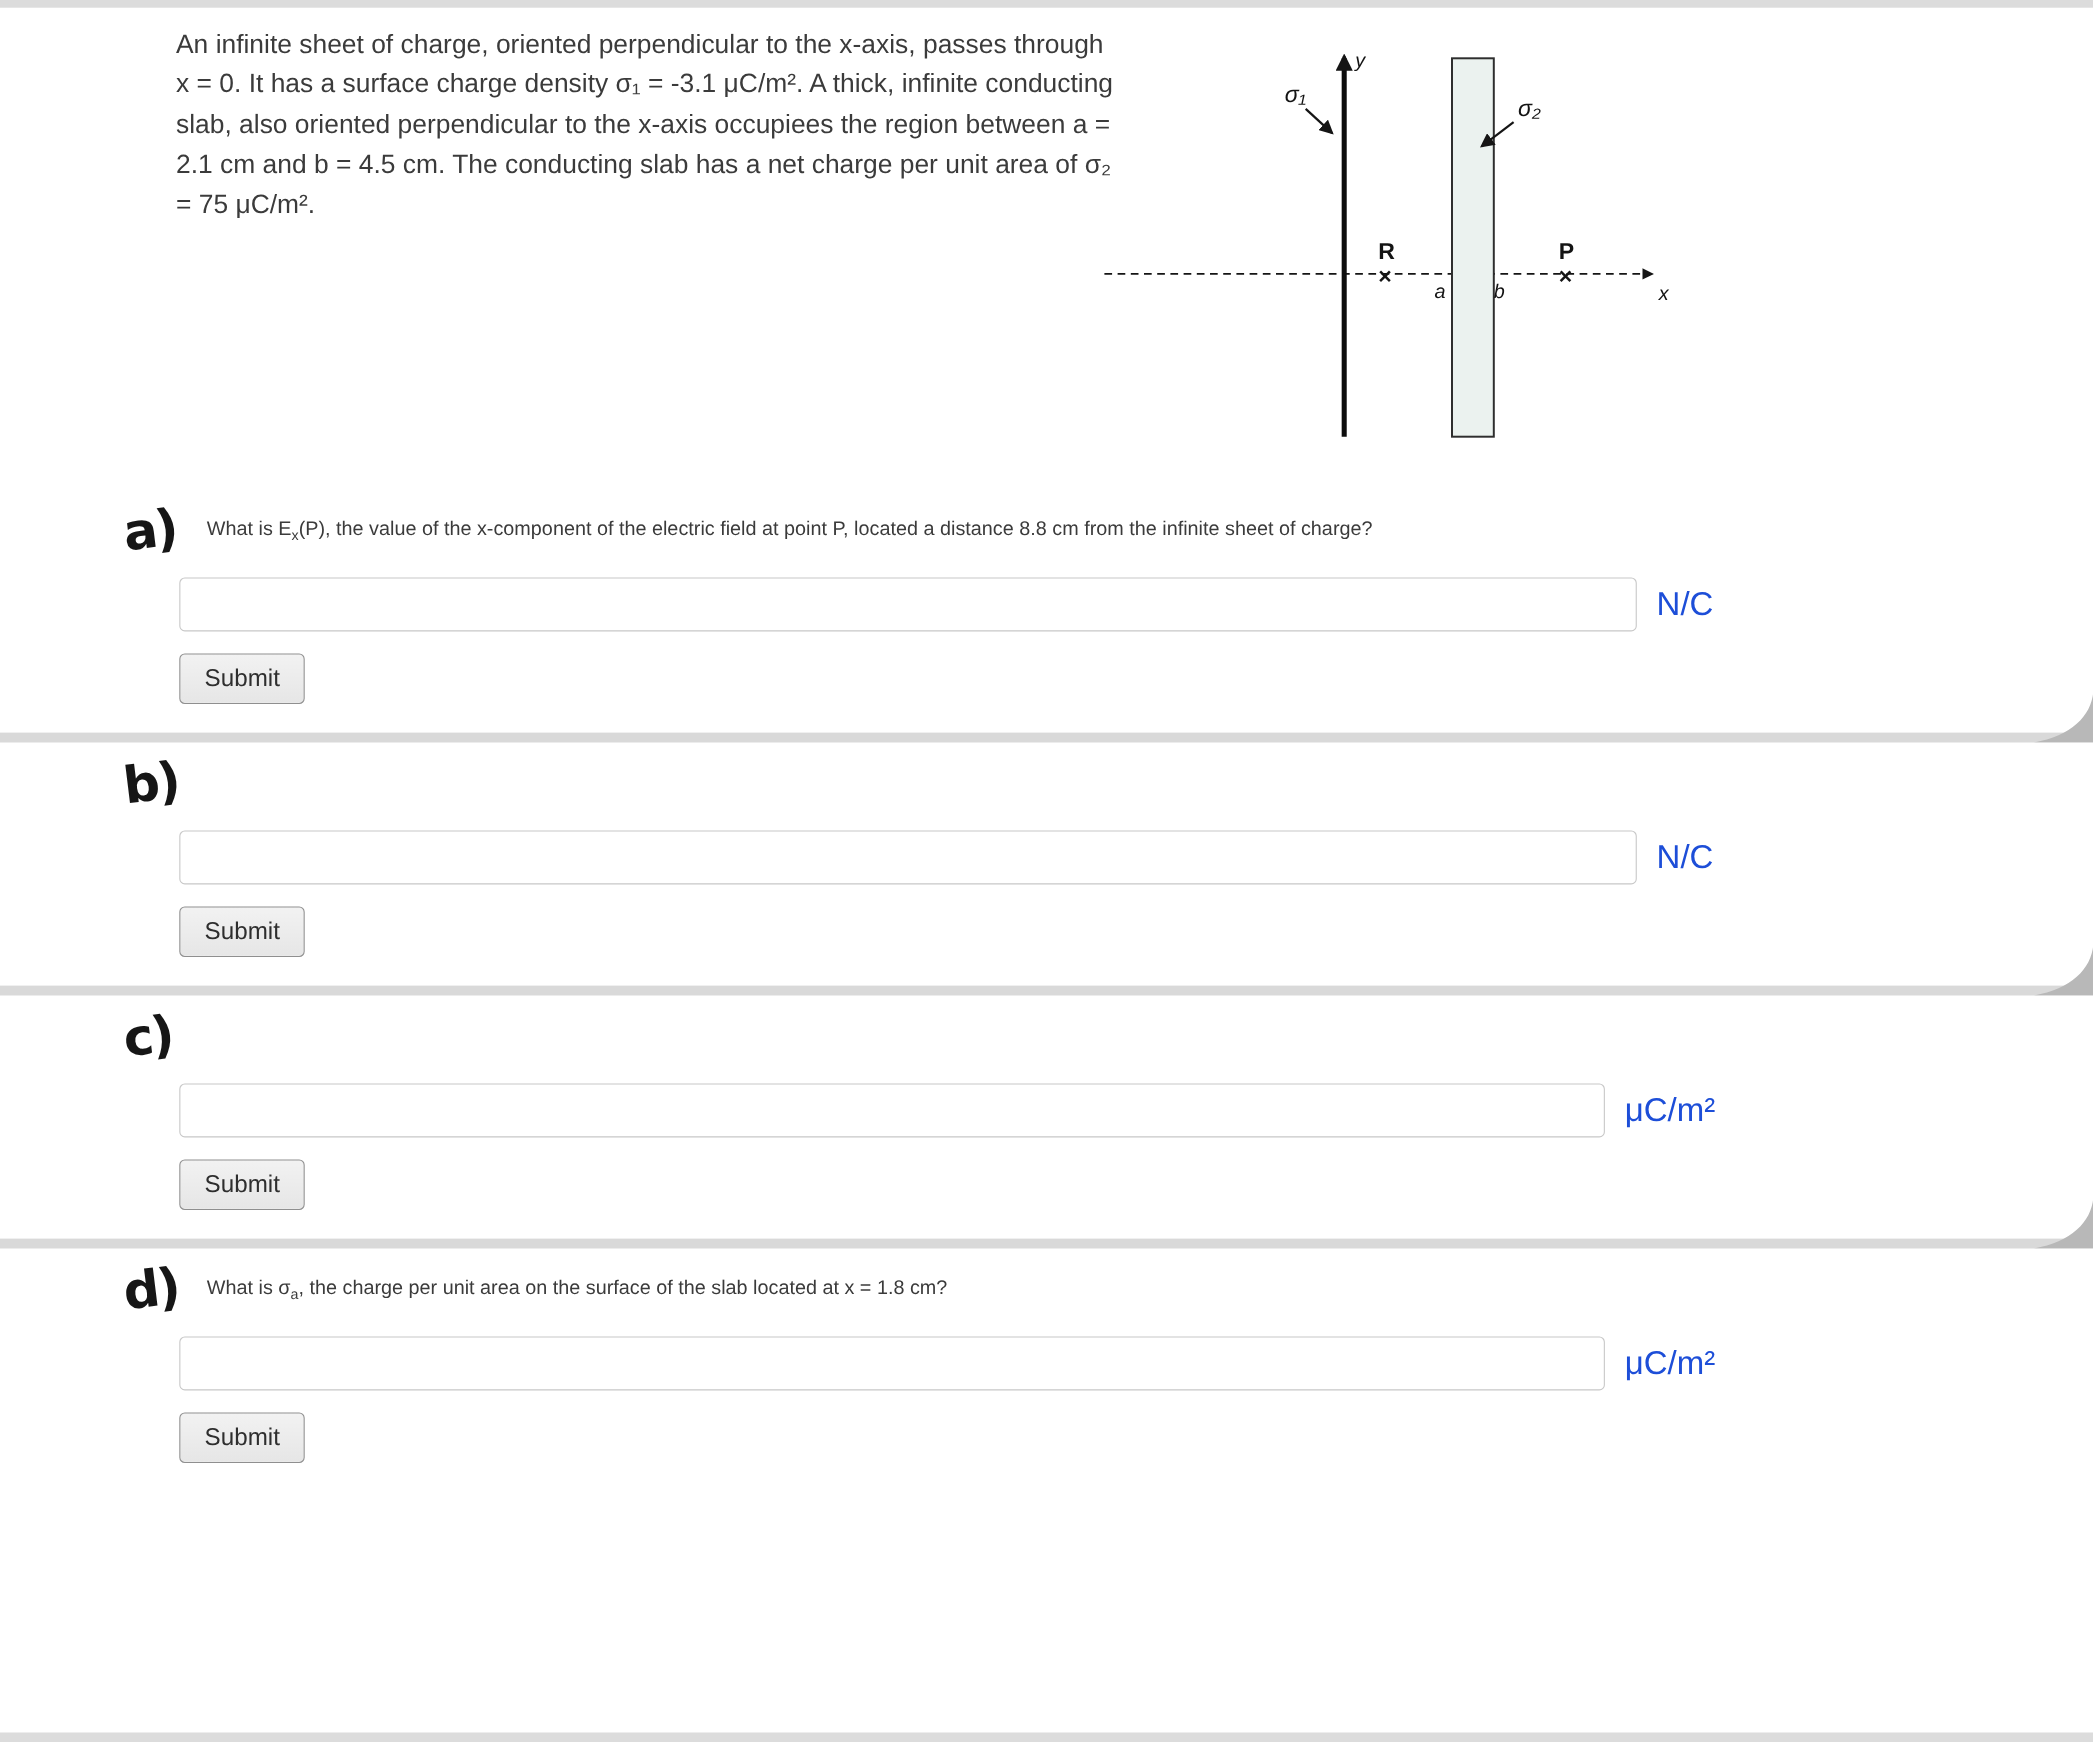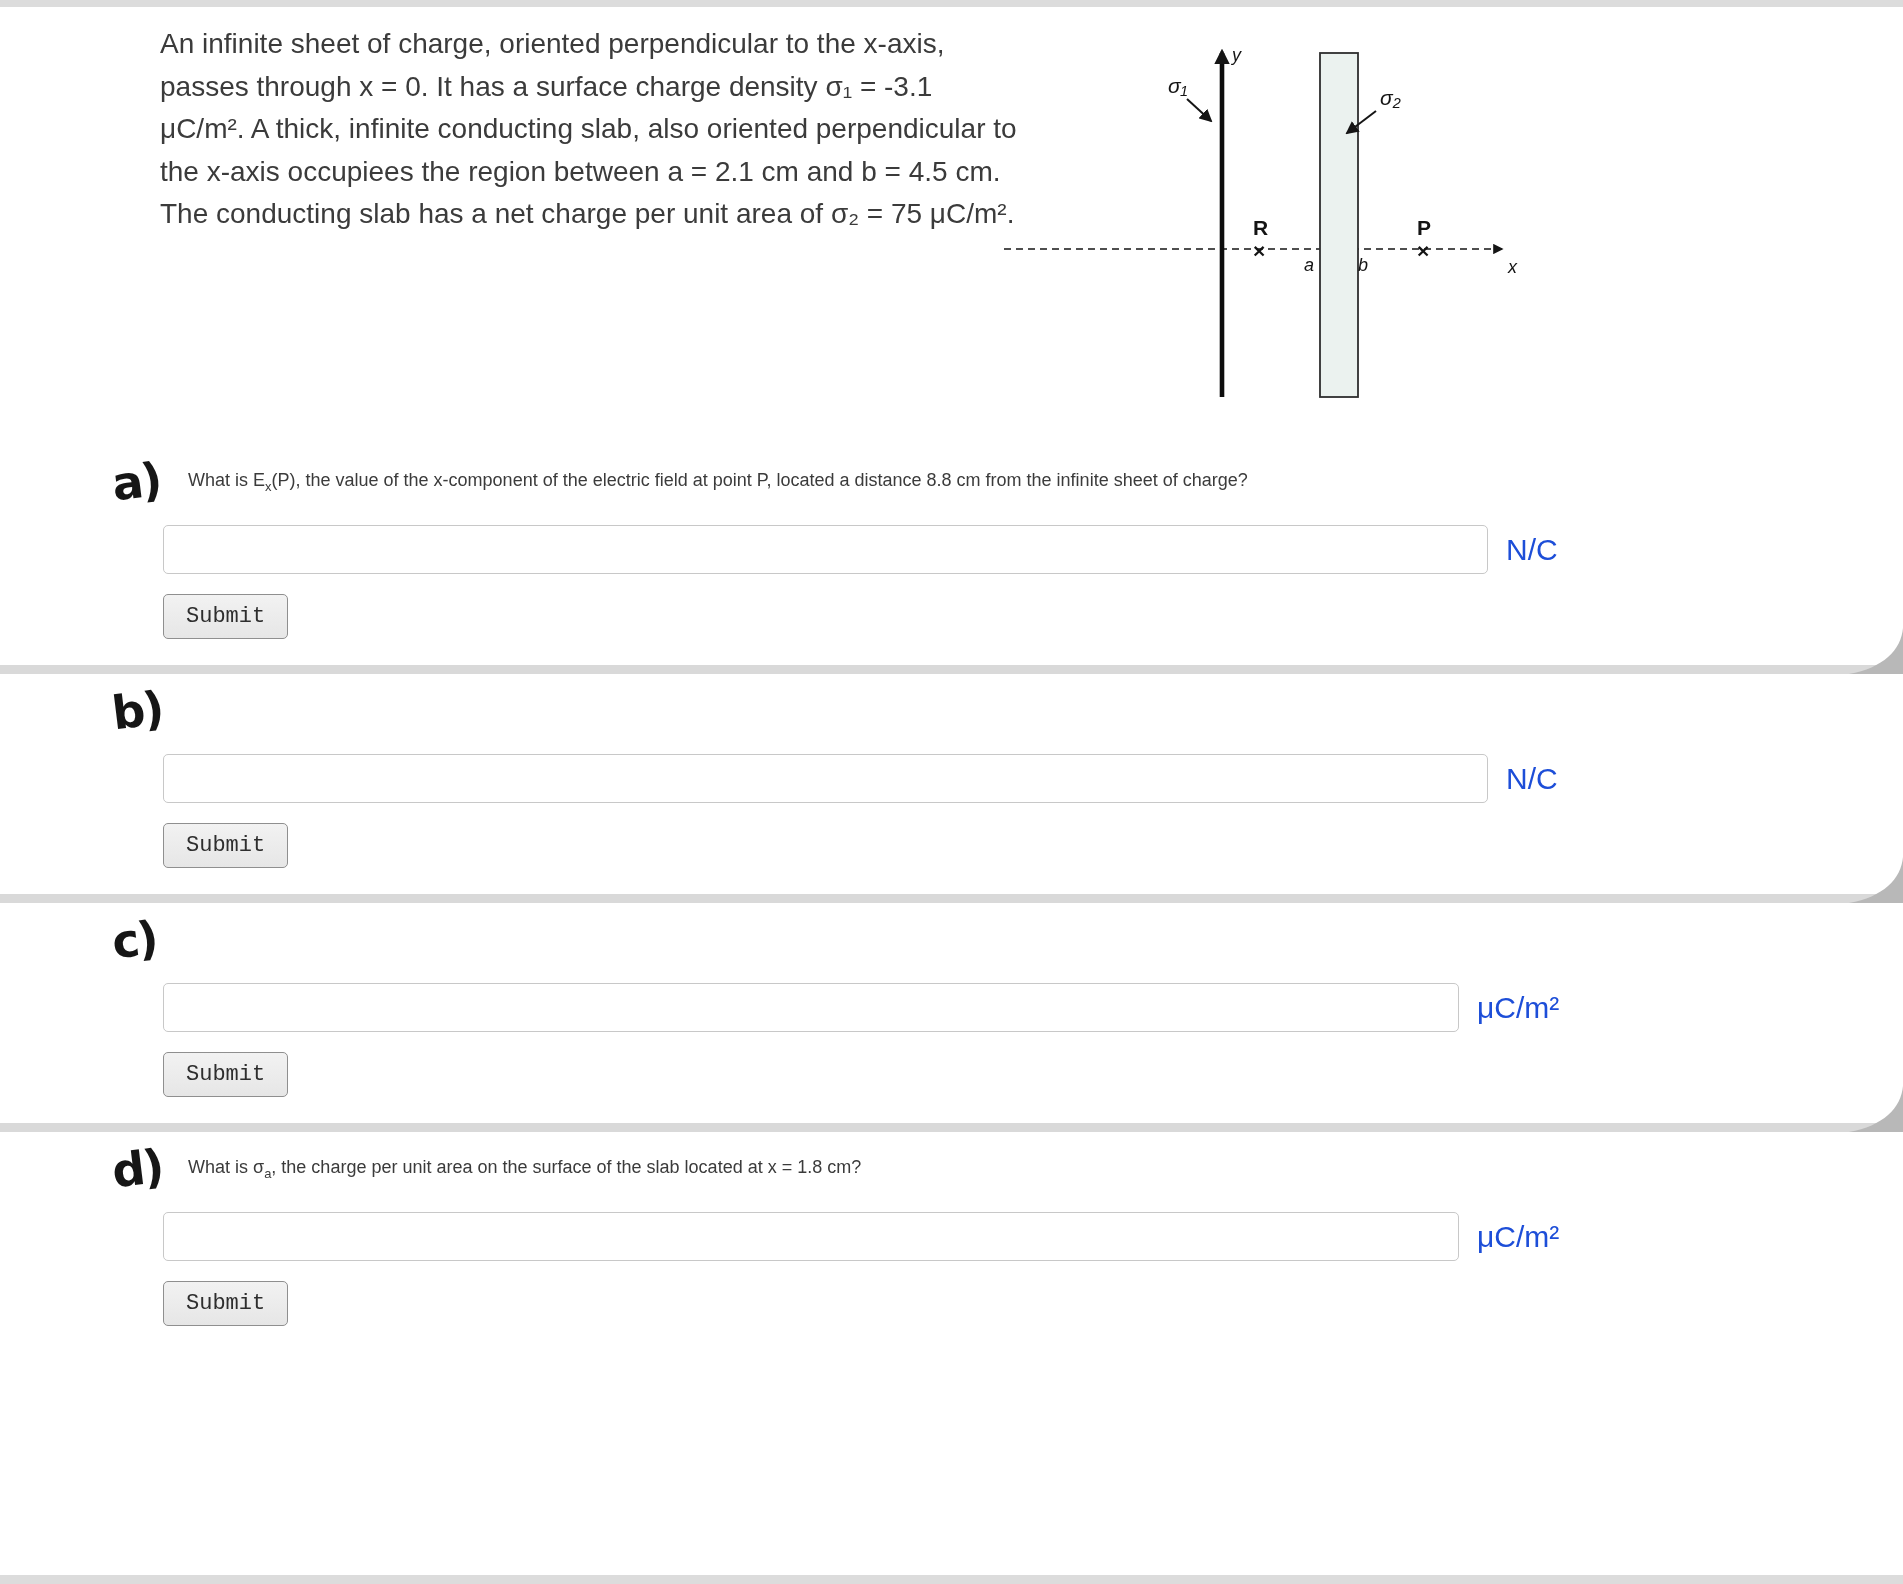--- a/index.html
+++ b/index.html
@@ -11,21 +11,21 @@
     color: #3b3b3b;
     position: relative;
     overflow: hidden;
   }
   .top-strip { height: 7px; background: #dcdcdc; }
   .bottom-strip { position: absolute; left: 0; bottom: 0; width: 100%; height: 9px; background: #dcdcdc; }
 
   .problem-area { position: relative; height: 438px; }
   .statement {
     margin-left: 160px; padding-top: 16px; width: 860px;
-    font-size: 28px; line-height: 1.52; color: #3b3b3b;
+    font-size: 24px; line-height: 1.52; color: #3b3b3b;
   }
   .diagram { position: absolute; left: 998px; top: 12px; }
   .dlabel { font-family: "Liberation Sans", "DejaVu Sans", sans-serif; font-size: 21px; fill: #141414; }
   .italic { font-style: italic; }
   .boldt { font-weight: bold; }
   .small { font-size: 18px; }
 
   .question-section { padding: 18px 0 26px 0; }
   .q-row { display: flex; align-items: flex-start; }
   .part-label {
@@ -42,21 +42,21 @@
     width: 1325px; height: 49px;
     border: 1px solid #c8c8c8; border-radius: 5px;
     font-size: 22px; padding: 0 12px; color: #333; background: #fff; outline: none;
     font-family: inherit;
   }
   .answer-input.narrow { width: 1296px; }
   .unit { font-size: 30px; margin-left: 18px; color: #1d4ed8; white-space: nowrap; }
 
   .submit-btn {
     margin: 20px 0 0 163px; padding: 9px 22px;
-    font-size: 22px; font-family: Liberation Mono, monospace; color: #2e2e2e;
+    font-size: 22px; font-family: Liberation Sans, sans-serif; color: #2e2e2e;
     background: linear-gradient(#f2f2f2, #e6e6e6);
     border: 1px solid #8f8f8f; border-radius: 5px; cursor: pointer;
   }
 
   .separator { position: relative; height: 9px; background: #d9d9d9; }
   .curl { position: absolute; right: 0; bottom: 0; display: block; }
 </style>
 </head>
 <body>
 

